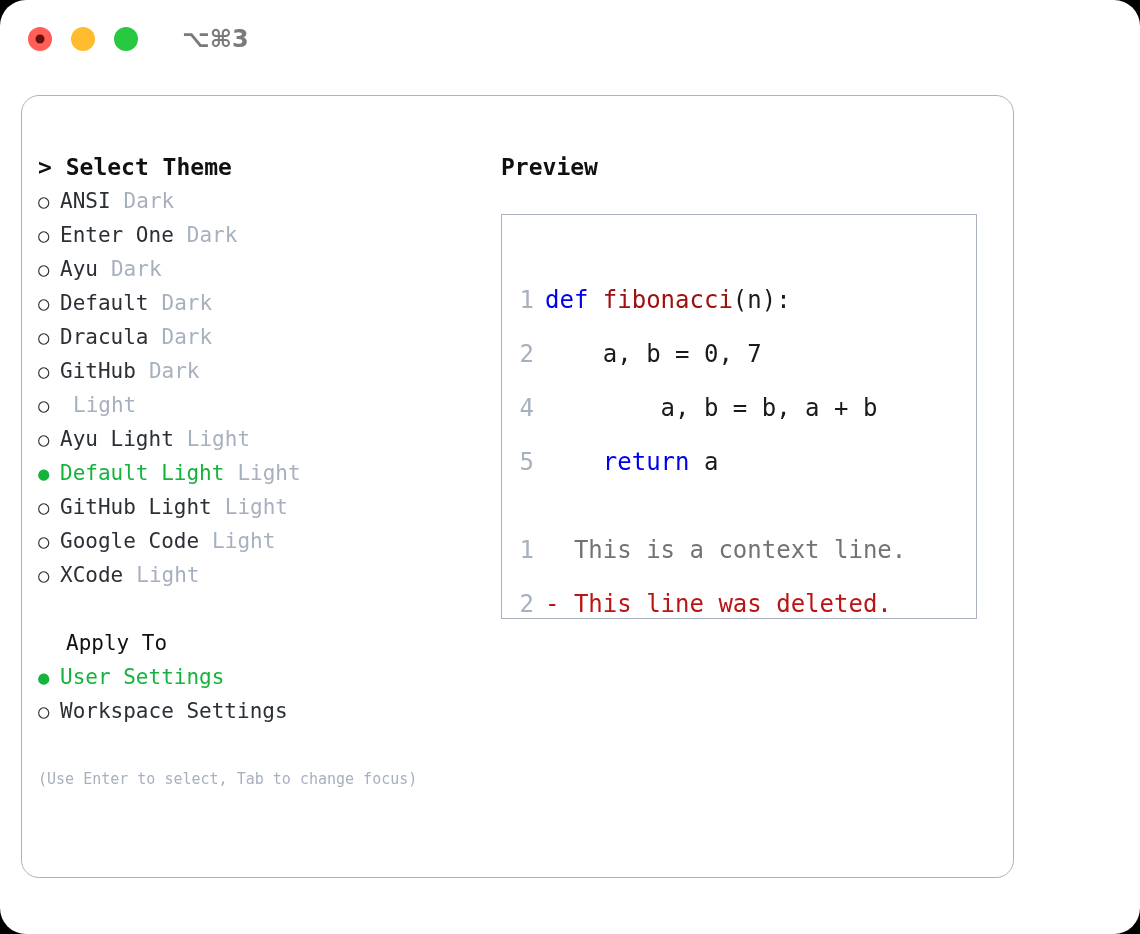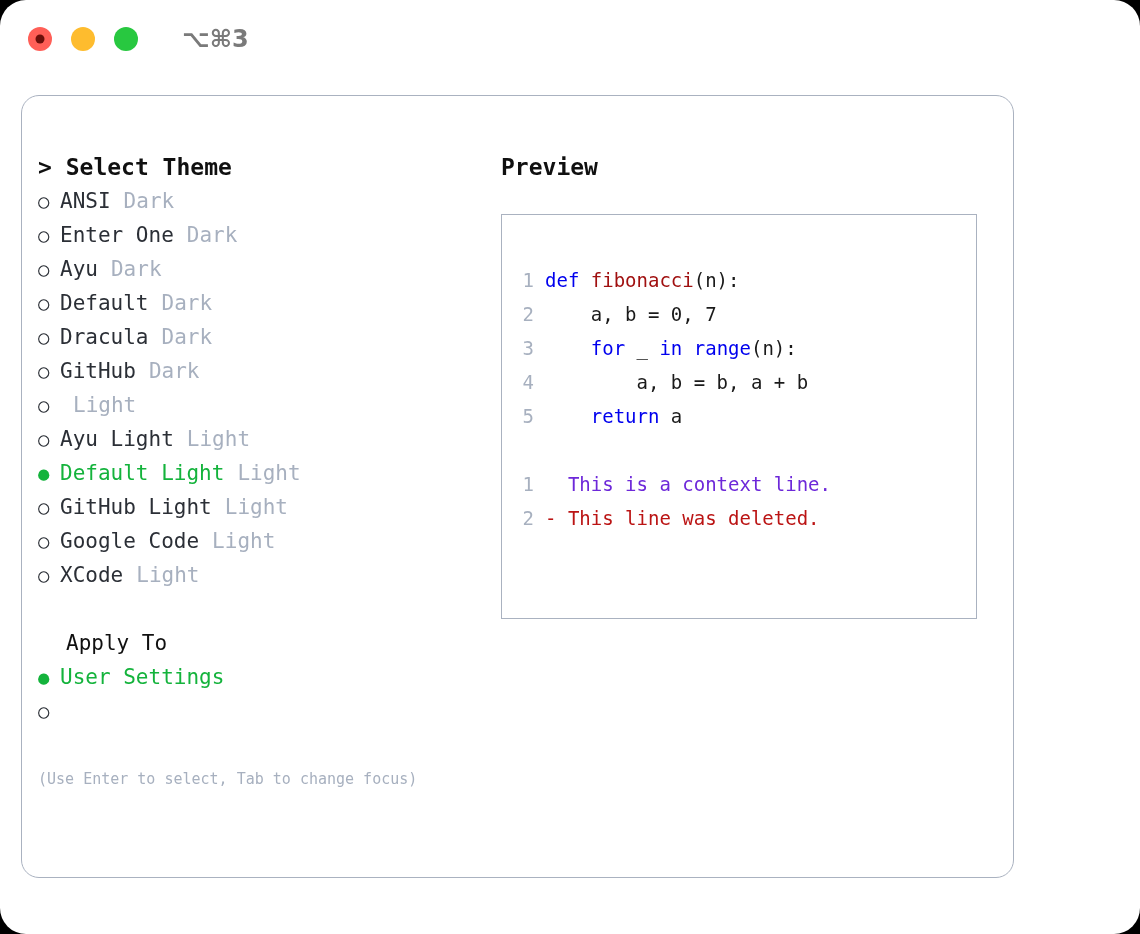--- a/index.html
+++ b/index.html
@@ -170,36 +170,37 @@
     background: #ffffff;
     position: relative;
   }
   .code-area {
     position: absolute;
     left: 14px;
     top: 48px;
     right: 6px;
   }
   .code-line {
-    font-size: 19px;
-    line-height: 34px;
-    white-space: pre;
+    font-size: 24px;
+    line-height: 34px;
+    white-space: pre;
+    margin-top: 20px;
   }
   .lno {
     display: inline-block;
     width: 18px;
     text-align: right;
     color: #a7b0bf;
     margin-right: 11px;
   }
   .kw   { color: #0000ee; }
   .fn   { color: #a01010; }
   .pl   { color: #1a1a1a; }
   .gap  { height: 34px; }
-  .ctx  { color: #6d28d9; }
+  .ctx  { color: #737373; }
   .del  { color: #bb1414; }
   .add  { color: #12bb2a; }
 </style>
 </head>
 <body>
 
 <div class="window">
 
   <div class="titlebar">
     <div class="lights">
@@ -226,33 +227,32 @@
             <div class="opt-row"><span class="bullet">○</span><span class="opt-label">Ayu Light</span><span class="opt-tag">Light</span></div>
             <div class="opt-row selected"><span class="bullet">●</span><span class="opt-label">Default Light</span><span class="opt-tag">Light</span></div>
             <div class="opt-row"><span class="bullet">○</span><span class="opt-label">GitHub Light</span><span class="opt-tag">Light</span></div>
             <div class="opt-row"><span class="bullet">○</span><span class="opt-label">Google Code</span><span class="opt-tag">Light</span></div>
             <div class="opt-row"><span class="bullet">○</span><span class="opt-label">XCode</span><span class="opt-tag">Light</span></div>
           </div>
         <div class="spacer-row"></div>
         <div class="apply-header">Apply To</div>
         <div id="apply-list">
             <div class="opt-row selected"><span class="bullet">●</span><span class="opt-label">User Settings</span></div>
-            <div class="opt-row"><span class="bullet">○</span></div>
+            <div class="opt-row"><span class="bullet">○</span><span class="opt-label">Workspace Settings</span></div>
           </div>
         <div class="hint">(Use Enter to select, Tab to change focus)</div>
       </div>
 
       <div class="right-col">
         <div class="preview-title">Preview</div>
         <div class="preview-box">
           <div class="code-area">
             <div id="code-lines">
                 <div class="code-line"><span class="lno">1</span><span class="kw">def </span><span class="fn">fibonacci</span><span class="pl">(n):</span></div>
                 <div class="code-line"><span class="lno">2</span><span class="pl">    a, b = 0, 7</span></div>
-                <div class="code-line"><span class="lno">3</span><span class="pl">    </span><span class="kw">for</span><span class="pl"> _ </span><span class="kw">in</span><span class="pl"> </span><span class="kw">range</span><span class="pl">(n):</span></div>
                 <div class="code-line"><span class="lno">4</span><span class="pl">        a, b = b, a + b</span></div>
                 <div class="code-line"><span class="lno">5</span><span class="pl">    </span><span class="kw">return</span><span class="pl"> a</span></div>
               </div>
             <div class="gap"></div>
             <div id="diff-lines">
                 <div class="code-line"><span class="lno">1</span><span class="ctx">  </span><span class="ctx">This is a context line.</span></div>
                 <div class="code-line"><span class="lno">2</span><span class="del">- </span><span class="del">This line was deleted.</span></div>
               </div>
           </div>
         </div>

